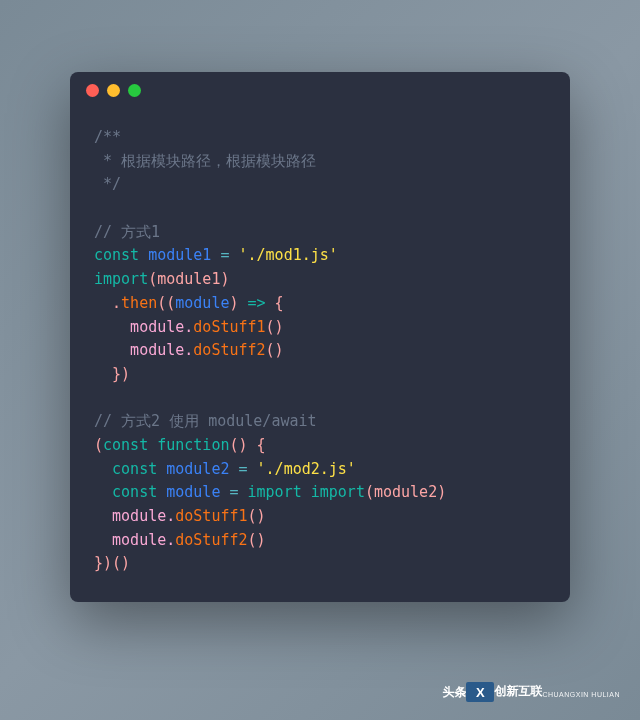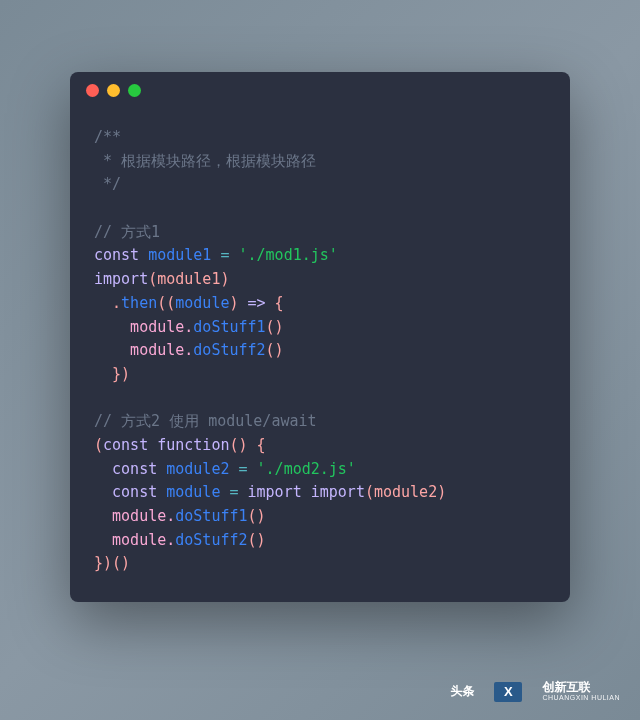--- a/index.html
+++ b/index.html
@@ -37,55 +37,56 @@
     .dot-yellow { background: #ffbd2e; }
     .dot-green { background: #27c93f; }
     .code {
       padding: 18px 24px 26px 24px;
       font-size: 15px;
       line-height: 1.58;
       white-space: pre;
       color: #c5cdd9;
     }
     .c-comment { color: #6b7689; }
-    .c-keyword { color: #c4b5fd; text-align: right; }
+    .c-keyword { color: #14b8a6; text-align: right; }
     .c-var { color: #3b82f6; }
     .c-op { color: #56b6c2; }
-    .c-string { color: #22c55e; margin-top: 20px; }
-    .c-fn { color: #3b82f6; }
+    .c-string { color: #fde047; margin-top: 20px; }
+    .c-fn { color: #f97316; }
     .c-punc { color: #fca5a5; }
     .c-plain { color: #f9a8d4; }
     .watermark {
       position: absolute;
       bottom: 18px;
       right: 20px;
       display: flex;
       align-items: center;
-      gap: 20px;
+      gap: 0;
       color: #fff;
       font-family: sans-serif;
       font-size: 12px;
       font-weight: bold;
     }
     .wm-logo {
       width: 28px;
       height: 20px;
       background: #2a5a8a;
       border-radius: 2px;
       display: flex;
       align-items: center;
       justify-content: center;
       color: #fff;
       font-size: 13px;
       font-weight: bold;
     }
     .wm-text {
       display: flex;
-      flex-direction: column;
+      flex-direction: row;
       line-height: 1.1;
+      align-items: flex-end;
     }
     .wm-sub { font-size: 7px; font-weight: normal; opacity: 0.9; letter-spacing: 0.5px; }
   </style>
 </head>
 <body>
 
 <div class="window">
   <div class="titlebar">
     <div class="dot dot-red"></div>
     <div class="dot dot-yellow"></div>

